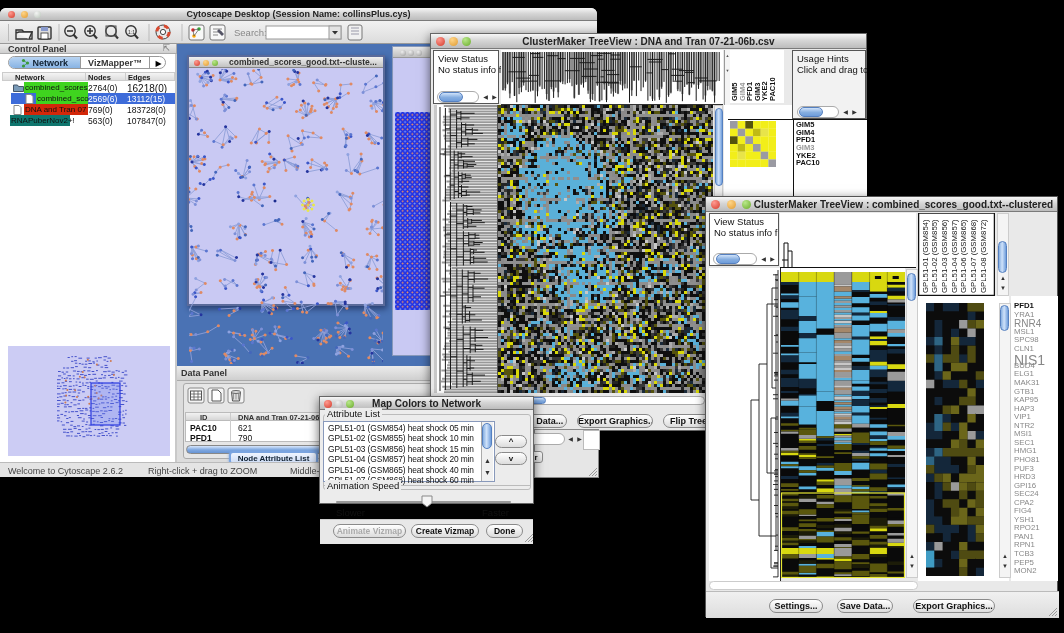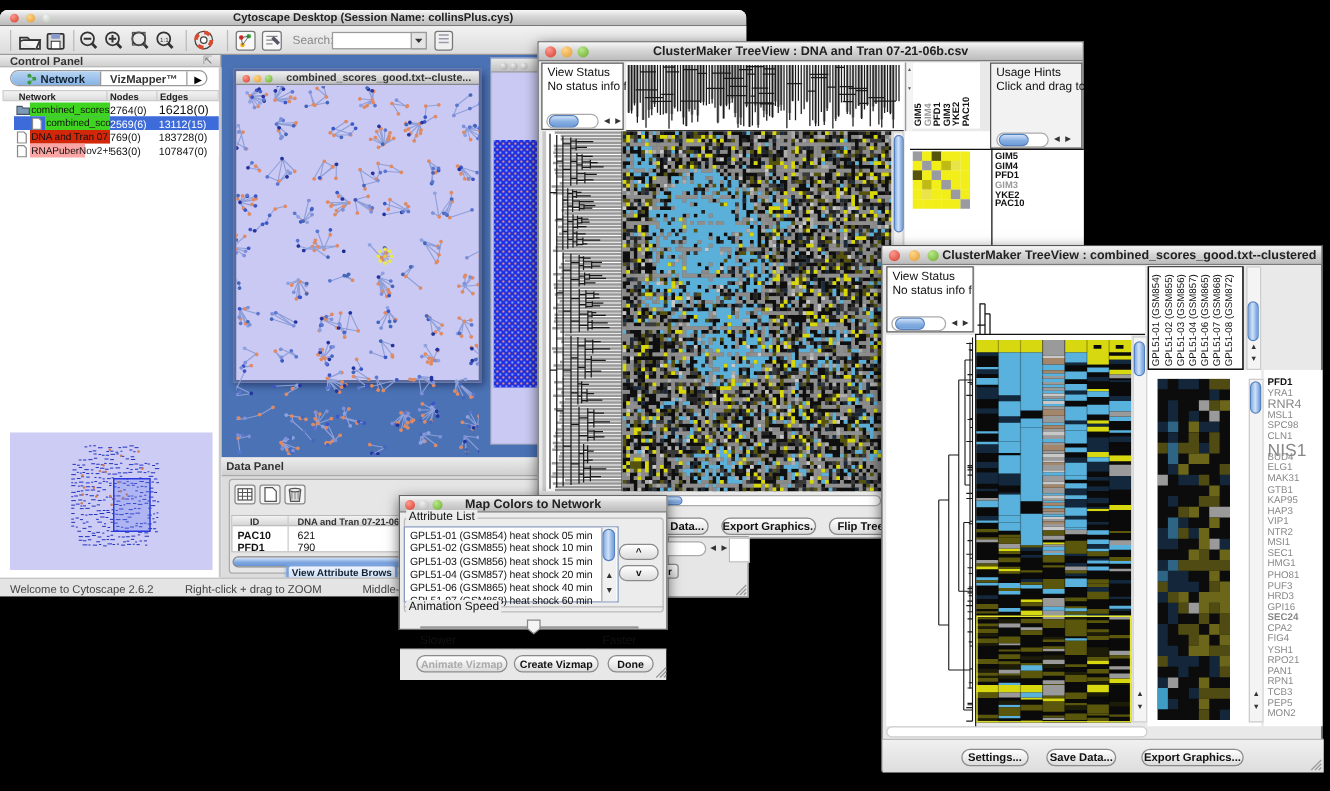--- a/index.html
+++ b/index.html
@@ -119,21 +119,21 @@
           <span style="position:absolute;left:52px">DNA and Tran 07-21-06b...</span>
         </div>
 <div class="abs" style="left:44px;top:0;width:1px;height:100%;background:#ccc"></div>
 <div class="lbl" style="left:4px;top:10px;font-size:8.5px;font-weight:bold">PAC10</div>
         <div class="lbl" style="left:52px;top:10px;font-size:8.5px">621</div>
 <div class="lbl" style="left:4px;top:20px;font-size:8.5px;font-weight:bold">PFD1</div>
         <div class="lbl" style="left:52px;top:20px;font-size:8.5px">790</div>
 </div>
 <div class="abs" style="left:9px;top:79px;width:402px;height:9px;border:1px solid #888;border-radius:5px;background:linear-gradient(#d7e6fb,#7fa8e0 55%,#6894d4)"></div>
 </div>
-<div class="abs" style="left:229px;top:443px;width:89px;height:14px;background:linear-gradient(#eef4ff,#cddcf5);border:2px solid #7aa4e0;border-radius:4px;box-shadow:0 0 3px #7aa4e0;font-size:8px;font-weight:bold;color:#123;text-align:center;line-height:11px">View Attribute Brows</div>
+<div class="abs" style="left:229px;top:443px;width:89px;height:14px;background:linear-gradient(#eef4ff,#cddcf5);border:2px solid #7aa4e0;border-radius:4px;box-shadow:0 0 3px #7aa4e0;font-size:8px;font-weight:bold;color:#123;text-align:center;line-height:11px">Node Attribute List</div>
 <div class="abs" style="left:0;top:454px;width:597px;height:15px;background:#e4e4e4;border-top:1px solid #bbb">
 <span style="position:absolute;left:8px;top:3px;font-size:9px;color:#444">Welcome to Cytoscape 2.6.2</span>
 <span style="position:absolute;left:148px;top:3px;font-size:9px;color:#444">Right-click + drag  to  ZOOM</span>
 <span style="position:absolute;left:290px;top:3px;font-size:9px;color:#444">Middle-click + drag</span>
 </div>
 <div class="abs" style="left:0;top:46px;width:177px;height:408px;background:#fff;border-right:2px solid #c9c9c9">
 <div class="abs" style="left:8px;top:2px;width:158px;height:13px;border:1px solid #999;border-radius:7px;background:#fff;overflow:hidden">
 <div class="abs" style="left:0;top:0;width:72px;height:14px;background:linear-gradient(#b8d4f2,#7aaae0);border-right:1px solid #999;text-align:center;font-size:9px;font-weight:bold;color:#123;line-height:13px"><svg width="9" height="10" style="vertical-align:-2px" xmlns="http://www.w3.org/2000/svg">
             <circle cx="2.5" cy="2.5" r="1.6" fill="#3a9a3a"></circle>
             <circle cx="6.5" cy="5" r="1.6" fill="#3a9a3a"></circle>
@@ -177,21 +177,21 @@
 <div class="abs" style="left:22px;top:0;width:64px;height:11px;background:#d3270a">
           <span style="position:absolute;left:1px;top:1px;font-size:8px;color:#111;white-space:nowrap;overflow:hidden">DNA and Tran 07</span>
         </div>
 <span style="position:absolute;left:86px;top:1px;font-size:8.5px;color:#111">769(0)</span>
 <span style="position:absolute;left:125px;top:1px;font-size:8.5px;color:#111">183728(0)</span>
 </div>
 <div class="abs" style="left:2px;top:61px;width:173px;height:11px;background:#fff">
 <svg class="abs" style="left:11px;top:0.5px" width="9" height="10" xmlns="http://www.w3.org/2000/svg">
           <path d="M1 0.5h5l2 2v7h-7z" fill="#fff" stroke="#888"></path>
         </svg>
-<div class="abs" style="left:22px;top:0;width:44px;height:11px;background:#fca5a5">
+<div class="abs" style="left:8px;top:0;width:60px;height:11px;background:#0f766e">
           <span style="position:absolute;left:1px;top:1px;font-size:8px;color:#111;white-space:nowrap;overflow:hidden">RNAPuberNov2+!</span>
         </div>
 <span style="position:absolute;left:86px;top:1px;font-size:8.5px;color:#111">563(0)</span>
 <span style="position:absolute;left:125px;top:1px;font-size:8.5px;color:#111">107847(0)</span>
 </div>
 <div class="abs" style="left:8px;top:292px;width:162px;height:110px;background:#ccccf4"><svg xmlns="http://www.w3.org/2000/svg" width="162" height="111">
           <path d="M59.6 11.5h2.2M63.3 10.7h1.8M66.6 10.6h2.1M70.4 12.2h3.7M78.6 12.1h3.1M86.7 12.1h2.2M90.0 11.7h3.8M95.5 10.7h3.6M99.6 12.1h3.2M63.1 15.3h2.3M66.1 14.7h2.9M77.1 15.2h2.1M80.2 14.9h2.6M84.4 15.8h2.2M88.4 15.0h1.5M95.5 14.0h2.4M98.6 15.4h1.8M66.9 17.2h2.4M70.8 17.6h2.1M73.5 18.2h2.2M76.7 18.2h2.6M80.4 17.5h3.7M85.1 17.1h1.9M88.6 19.1h2.8M96.5 19.4h2.9M55.0 22.0h2.2M58.4 22.0h2.7M62.7 21.7h3.3M67.1 20.6h2.7M75.6 21.2h3.2M80.1 21.7h3.1M92.5 21.1h2.7M96.7 21.6h3.5M50.0 25.5h2.7M53.6 26.2h2.3M57.8 26.0h2.4M64.9 25.0h3.2M69.0 25.4h2.7M72.6 25.8h1.8M75.3 24.7h2.0M79.2 24.9h3.3M83.6 25.5h2.7M88.0 24.6h1.9M95.1 25.7h3.7M99.5 25.2h3.1M103.5 26.1h3.2M107.6 24.7h2.1M110.1 25.2h1.8M113.7 26.4h2.4M116.6 25.0h2.3M50.0 29.9h3.2M55.1 28.0h2.7M59.5 29.7h3.5M64.7 29.9h2.0M68.5 28.0h2.5M72.0 28.6h3.6M76.1 29.4h2.8M80.1 28.5h2.5M84.4 28.3h3.7M93.0 28.7h2.0M96.2 29.7h2.0M100.0 29.4h2.6M103.2 28.3h3.5M115.9 28.9h3.5M49.0 33.7h3.7M53.4 31.9h1.6M55.8 32.5h1.6M57.9 32.0h2.2M61.0 32.8h2.4M65.0 32.7h1.6M68.5 32.9h3.1M73.4 31.7h3.7M78.1 33.2h2.6M81.9 33.3h3.8M86.2 32.3h2.7M90.3 32.3h3.7M94.6 31.9h3.2M101.9 31.6h3.8M106.9 32.1h2.2M110.0 31.4h1.5M112.7 32.2h3.5M49.0 37.2h3.0M53.5 36.8h2.9M56.9 35.4h2.2M61.0 35.7h2.8M67.6 36.0h1.6M70.9 36.2h2.1M74.0 37.1h1.8M77.6 36.9h3.0M81.3 36.3h1.7M87.7 35.0h2.0M90.1 37.0h2.1M93.2 37.3h1.6M103.4 36.4h1.9M111.0 35.1h3.6M115.2 37.2h2.7M49.0 40.2h1.5M51.6 40.3h2.1M55.1 39.7h3.7M60.7 40.3h3.1M64.9 39.8h1.7M67.5 39.2h2.1M70.7 40.5h2.7M74.2 39.1h1.9M76.6 39.5h1.8M79.3 40.6h2.0M82.6 40.8h2.9M85.9 39.6h3.3M90.1 40.6h2.7M93.3 39.3h1.7M96.4 40.6h2.4M99.4 40.8h2.3M103.5 39.2h3.6M108.3 40.1h3.4M113.2 39.6h2.0M117.0 40.1h2.2M49.0 42.5h3.3M54.3 42.9h1.6M56.4 42.7h2.3M60.7 43.4h3.4M65.4 43.3h2.2M69.4 44.1h3.7M79.3 42.4h1.9M82.6 43.5h2.6M86.1 44.1h1.8M93.3 42.2h2.5M97.5 42.2h2.4M101.4 43.7h1.6M104.4 43.1h2.3M107.6 43.4h2.0M111.3 44.5h3.4M49.0 47.9h3.6M53.4 47.1h2.7M56.6 46.7h2.1M60.2 46.1h3.2M64.5 46.0h3.6M69.8 47.0h2.3M74.0 45.8h2.8M86.3 47.1h3.0M90.6 45.9h2.0M100.2 46.7h2.0M104.0 48.0h2.6M108.6 47.4h2.5M111.7 47.5h3.2M115.3 48.0h2.4M49.0 51.4h1.6M51.3 50.8h3.1M55.4 50.0h3.2M60.4 49.7h2.0M63.6 50.6h3.6M69.1 50.1h1.7M76.6 51.7h2.0M79.4 51.7h2.1M82.4 50.7h1.9M85.1 50.7h3.3M94.0 50.9h2.4M97.1 50.8h1.6M99.6 51.7h1.9M103.4 51.0h2.1M107.3 50.2h1.8M111.0 51.7h3.7M49.0 54.5h3.7M54.6 54.0h3.2M58.7 54.7h2.0M64.9 53.8h3.6M70.2 54.4h3.1M74.3 54.0h2.1M81.5 53.2h2.2M85.1 54.9h3.2M89.2 53.1h2.3M91.8 53.2h3.5M96.8 53.1h2.3M102.8 54.8h1.8M105.9 53.5h3.2M110.0 54.8h2.1M113.8 54.7h3.0M117.6 55.4h1.8M49.0 58.1h3.1M52.7 57.3h3.0M56.3 58.8h1.6M58.4 58.7h2.4M62.5 56.7h1.9M65.4 58.9h3.2M69.4 57.9h2.6M83.1 57.6h3.7M87.4 58.4h2.1M90.7 57.9h1.6M93.0 56.9h3.5M98.4 56.8h2.6M102.2 57.5h3.7M107.6 56.6h3.0M112.4 58.5h3.8M49.0 60.6h2.4M55.9 60.9h3.0M60.2 60.7h3.6M69.3 62.6h3.6M74.2 62.4h2.1M77.0 62.4h2.4M81.2 61.8h2.1M84.6 62.4h1.6M87.1 61.2h3.7M94.9 61.7h3.4M99.2 60.7h1.9M102.2 60.9h2.3M110.6 60.6h2.6M49.0 64.8h2.7M56.7 65.7h2.4M60.2 66.1h1.8M62.9 65.7h3.3M67.1 65.6h3.0M71.6 64.8h3.8M77.2 64.0h3.0M81.5 64.9h1.8M84.2 65.4h2.6M87.4 65.7h3.6M92.1 64.8h2.6M95.8 65.1h3.7M100.4 64.5h3.7M110.0 66.1h3.4M114.6 65.1h1.5M117.2 64.3h1.5M49.0 69.3h2.1M52.4 68.4h2.7M56.0 69.7h2.4M68.9 69.5h2.1M72.1 67.6h3.6M76.4 68.0h2.3M79.9 69.5h2.9M84.7 69.7h3.7M90.1 69.7h3.6M94.1 67.7h3.1M110.1 68.4h2.2M113.9 69.0h1.6M117.0 68.0h1.6M49.0 71.9h3.1M58.2 72.5h2.2M60.8 71.6h2.0M69.9 71.7h3.7M75.2 73.0h1.7M80.4 71.8h1.9M82.8 72.5h3.4M92.6 71.5h2.4M100.6 72.7h1.7M103.9 72.9h2.4M106.9 72.5h2.3M110.1 73.2h3.2M114.5 71.7h2.5M49.0 74.9h2.4M52.7 75.7h1.5M58.0 76.7h3.1M62.5 75.4h2.9M73.7 75.1h3.0M78.1 76.0h2.0M85.0 75.1h2.6M88.9 75.8h1.7M91.8 76.5h3.3M95.9 75.6h3.3M100.2 74.6h1.9M103.1 75.4h2.8M110.5 76.9h3.2M114.5 77.0h2.4M53.8 79.0h3.1M62.2 79.2h2.5M65.4 80.6h2.8M69.0 79.9h3.0M73.8 80.5h1.7M77.3 78.6h2.1M80.6 79.1h2.7M84.5 78.3h2.3M92.0 79.8h3.4M102.4 79.8h3.4M107.4 80.3h3.2M116.0 79.4h2.3M55.0 83.3h3.4M60.0 83.3h3.8M65.6 82.4h3.1M70.1 83.6h3.0M77.5 83.1h2.1M80.4 82.2h2.1M86.6 83.5h1.6M89.4 83.6h2.5M92.7 83.4h3.1M97.1 82.9h3.1M102.2 81.9h1.9M107.7 83.0h3.5M55.0 86.2h2.9M58.4 86.6h2.7M62.3 85.8h2.8M69.0 87.4h3.1M73.4 85.8h3.1M77.3 85.6h1.9M80.3 85.7h3.6M90.5 87.5h2.2M93.2 86.9h2.3M96.7 85.5h2.7M100.1 87.6h1.6M103.6 86.8h2.0M107.1 86.7h2.5M58.1 89.9h3.8M62.7 90.0h1.7M66.3 90.1h3.4M71.2 89.6h1.8M74.5 90.7h2.8M78.0 89.1h3.6M82.0 89.6h2.1M85.6 89.3h1.6M88.8 90.1h3.3M93.6 89.5h3.4M98.2 89.4h1.6M101.2 89.7h2.6M108.1 90.1h1.7" stroke="#2232c0" stroke-width="0.8" fill="none"></path>
           <circle cx="74.8" cy="26.1" r="1" fill="#d07a50"></circle>
           <circle cx="69.0" cy="51.1" r="1" fill="#d07a50"></circle>
           <circle cx="93.4" cy="49.5" r="1" fill="#d07a50"></circle>
@@ -431,21 +431,21 @@
 <div class="lbl" style="left:308px;top:206.6px;font-size:7.8px;color:#888;font-weight:normal">HAP3</div>
 <div class="lbl" style="left:308px;top:215.2px;font-size:7.8px;color:#888;font-weight:normal">VIP1</div>
 <div class="lbl" style="left:308px;top:223.7px;font-size:7.8px;color:#888;font-weight:normal">NTR2</div>
 <div class="lbl" style="left:308px;top:232.2px;font-size:7.8px;color:#888;font-weight:normal">MSI1</div>
 <div class="lbl" style="left:308px;top:240.8px;font-size:7.8px;color:#888;font-weight:normal">SEC1</div>
 <div class="lbl" style="left:308px;top:249.4px;font-size:7.8px;color:#888;font-weight:normal">HMG1</div>
 <div class="lbl" style="left:308px;top:257.9px;font-size:7.8px;color:#888;font-weight:normal">PHO81</div>
 <div class="lbl" style="left:308px;top:266.5px;font-size:7.8px;color:#888;font-weight:normal">PUF3</div>
 <div class="lbl" style="left:308px;top:275.0px;font-size:7.8px;color:#888;font-weight:normal">HRD3</div>
 <div class="lbl" style="left:308px;top:283.6px;font-size:7.8px;color:#888;font-weight:normal">GPI16</div>
-<div class="lbl" style="left:308px;top:292.1px;font-size:7.8px;color:#888;font-weight:bold">SEC24</div>
+<div class="lbl" style="left:308px;top:292.1px;font-size:7.8px;color:#888;font-weight:normal">SEC24</div>
 <div class="lbl" style="left:308px;top:300.6px;font-size:7.8px;color:#888;font-weight:normal">CPA2</div>
 <div class="lbl" style="left:308px;top:309.2px;font-size:7.8px;color:#888;font-weight:normal">FIG4</div>
 <div class="lbl" style="left:308px;top:317.8px;font-size:7.8px;color:#888;font-weight:normal">YSH1</div>
 <div class="lbl" style="left:308px;top:326.3px;font-size:7.8px;color:#888;font-weight:normal">RPO21</div>
 <div class="lbl" style="left:308px;top:334.9px;font-size:7.8px;color:#888;font-weight:normal">PAN1</div>
 <div class="lbl" style="left:308px;top:343.4px;font-size:7.8px;color:#888;font-weight:normal">RPN1</div>
 <div class="lbl" style="left:308px;top:352.0px;font-size:7.8px;color:#888;font-weight:normal">TCB3</div>
 <div class="lbl" style="left:308px;top:360.5px;font-size:7.8px;color:#888;font-weight:normal">PEP5</div>
 <div class="lbl" style="left:308px;top:369.1px;font-size:7.8px;color:#888;font-weight:normal">MON2</div>
 <div class="abs" style="left:0;top:394px;width:353px;height:27px;background:linear-gradient(#f0f0f0,#ddd);border-top:1px solid #bbb"></div>

